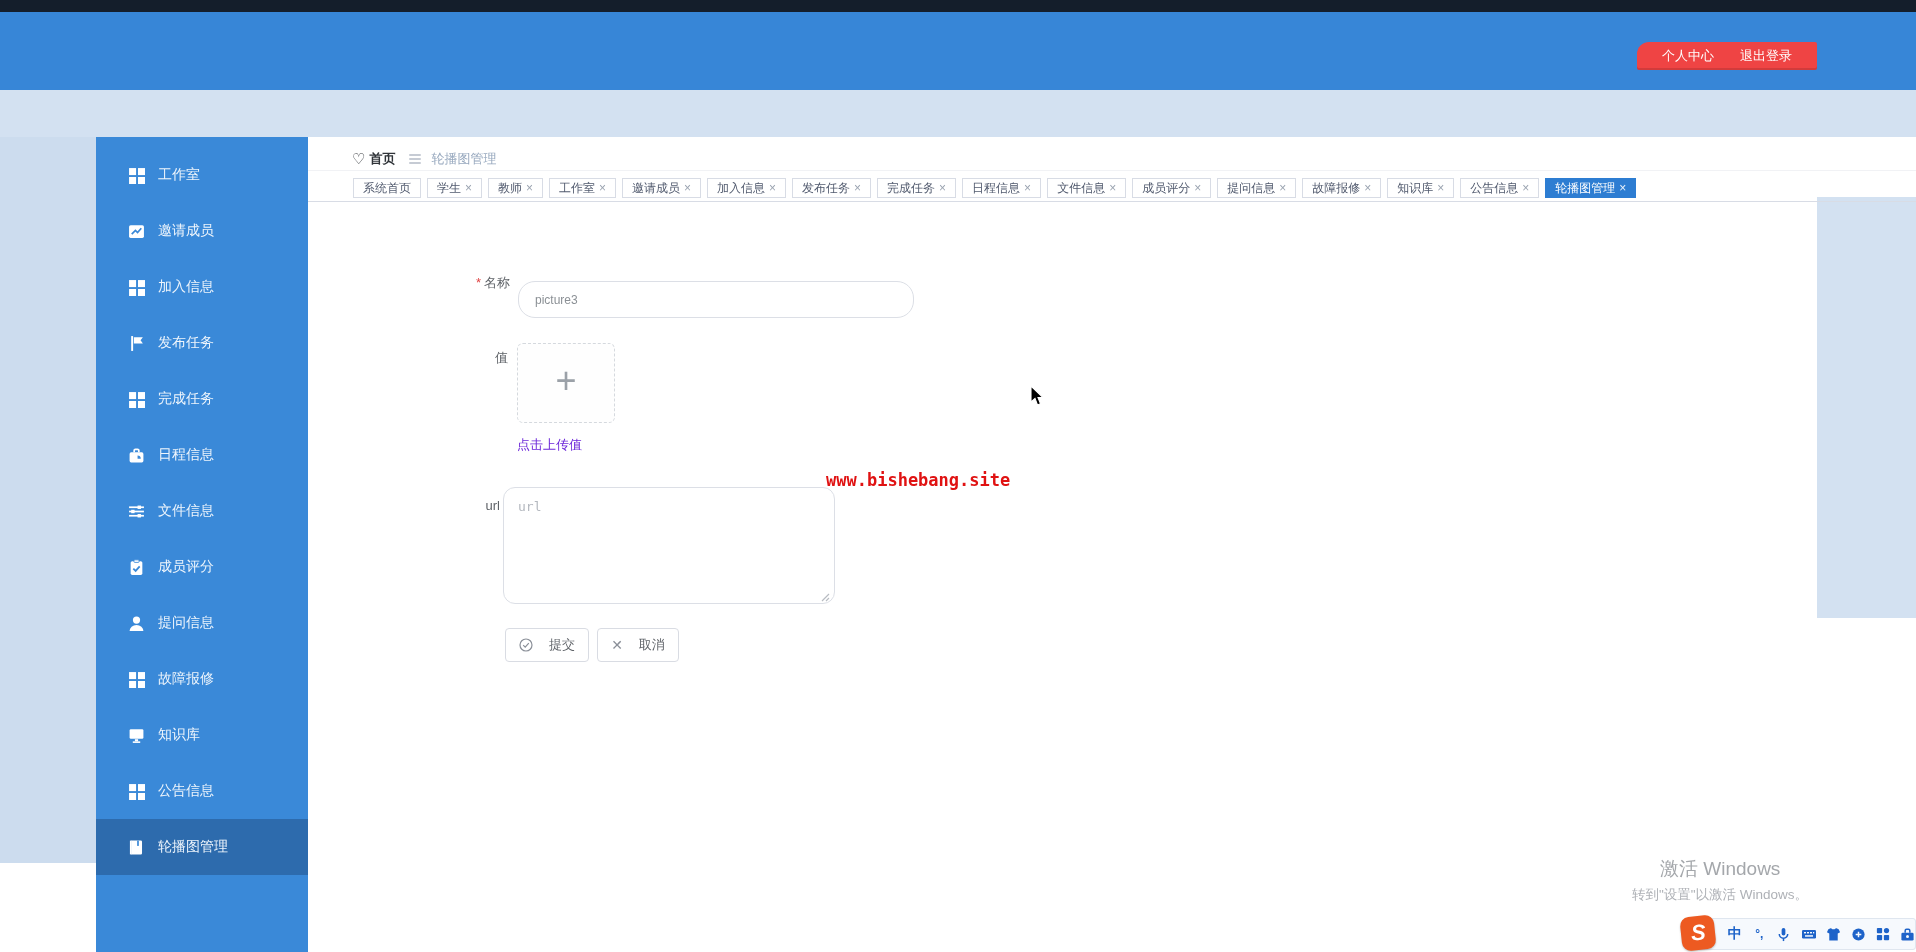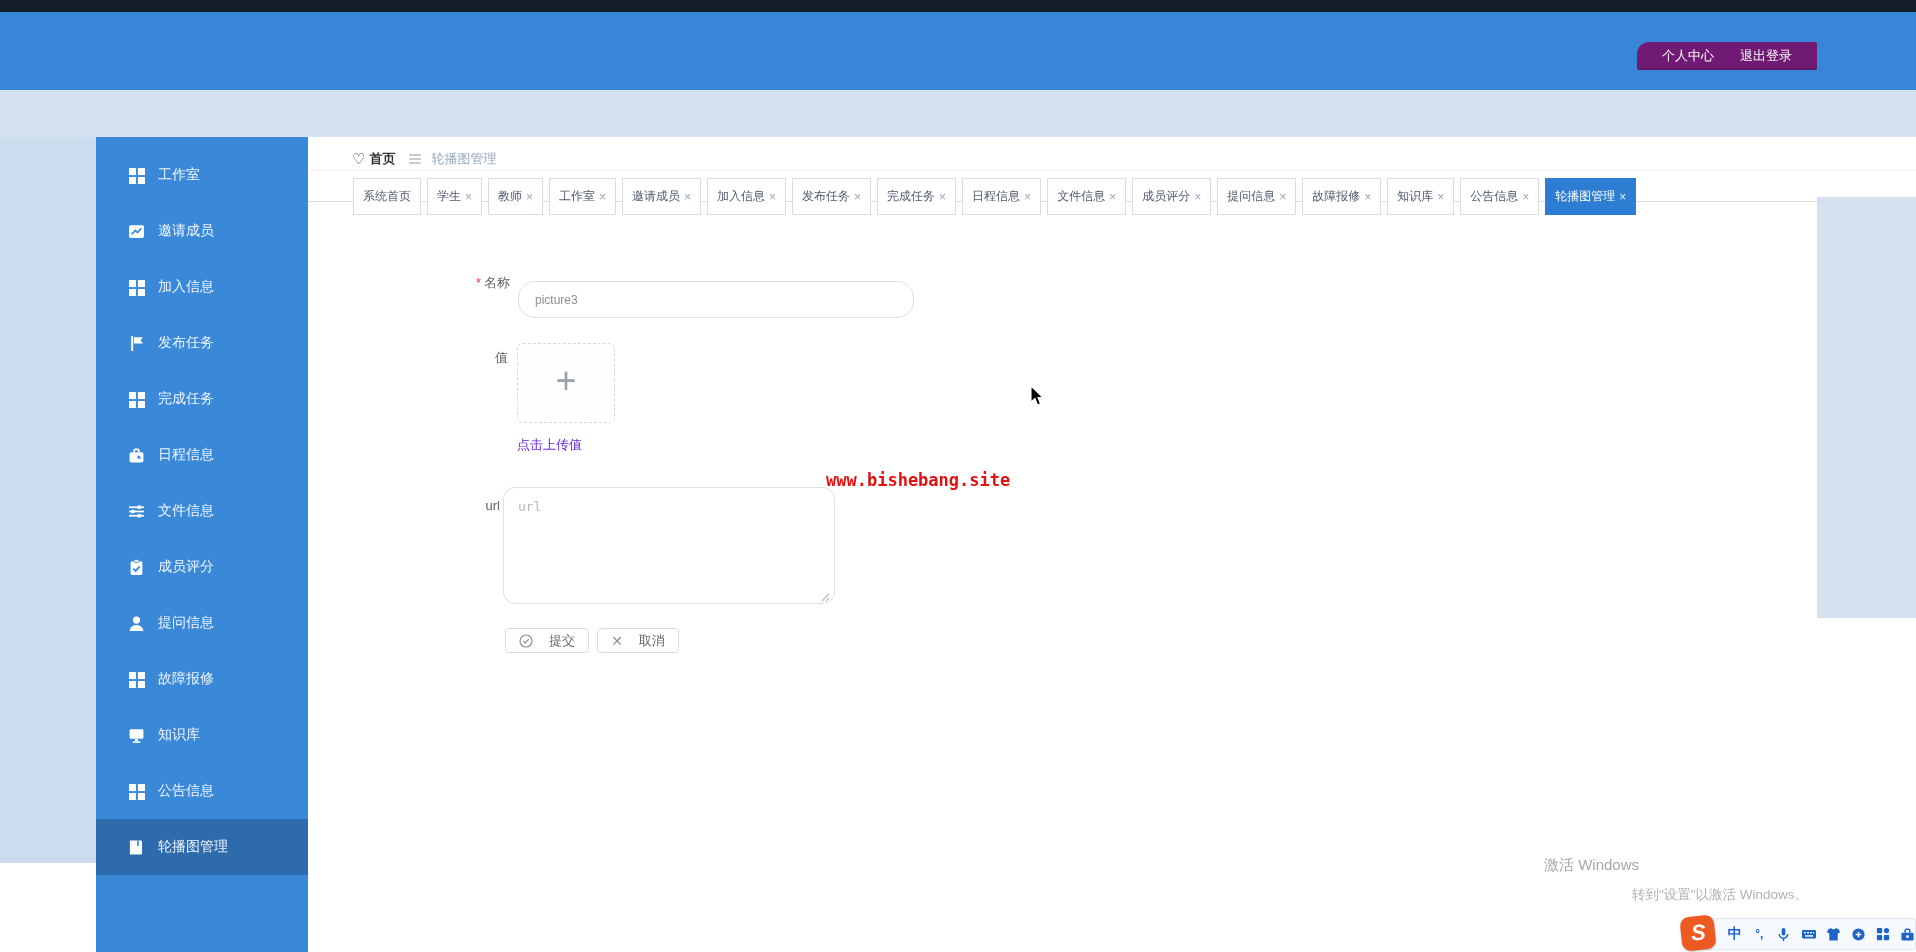--- a/index.html
+++ b/index.html
@@ -8,21 +8,21 @@
          font-family:"Liberation Sans", sans-serif; }
   .abs { position:absolute; }
 
   
   .top-strip { left:0; top:0; width:1916px; height:12px; background:#141e2b; }
   .header { left:0; top:12px; width:1916px; height:78px; background:#3786d7;
             box-shadow:0 1px 0 rgba(0,0,0,.15); }
   .app-title { position:absolute; left:86px; top:30px; color:#ffffff; font-size:22px;
                font-weight:bold; letter-spacing:1px; text-shadow:0 1px 2px rgba(0,0,0,.25); }
   .user-box { position:absolute; left:1637px; top:30px; width:180px; height:28px;
-              background:#701a75; border-radius:12px 2px 2px 2px; display:flex;
+              background:#ef4444; border-radius:12px 2px 2px 2px; display:flex;
               align-items:center; justify-content:center; gap:26px;
               box-shadow:inset 0 -2px 0 rgba(0,0,0,.12); }
   .user-box span { color:#fff; font-size:13px; cursor:pointer; white-space:nowrap; }
 
   
   .bg-band { left:0; top:90px; width:1916px; height:47px; background:#d3e1f1; }
   .bg-left-strip { left:0; top:137px; width:96px; height:726px; background:#ccdcee; }
   .bg-right-col { left:1817px; top:197px; width:99px; height:421px; background:#d3e1f1; }
 
   
@@ -46,21 +46,21 @@
   .bc-heart { font-size:15px; font-weight:normal; }
   .bc-sep { width:12px; height:10px; margin:0 10px 0 14px; display:flex; flex-direction:column;
             justify-content:space-between; }
   .bc-sep i { display:block; height:1.6px; background:#c6cbd4; border-radius:1px; }
   .bc-current { color:#97a8be; }
   .bc-line { left:308px; top:170px; width:1608px; height:1px; background:#f1f2f5; }
 
   
   .tabs-row { left:353px; top:178px; height:24px; display:flex; gap:6px; }
   .tabs-line { left:308px; top:201px; width:1608px; height:1px; background:#d8dce5; }
-  .tab { height:37px; padding:0 9px; border:1px solid #d8dce5; background:#fff;
+  .tab { height:20px; padding:0 9px; border:1px solid #d8dce5; background:#fff;
          display:flex; align-items:center; gap:4px; font-size:12px; color:#515a6e;
          cursor:pointer; white-space:nowrap; position:relative; z-index:2; }
   .tab .tab-close { font-size:12px; color:#9aa3b0; line-height:1; cursor:pointer; }
   .tab.active { background:#2d7dd2; border-color:#2d7dd2; color:#ffffff; }
   .tab.active .tab-close { color:#eaf2fb; }
 
   
   .lbl { position:absolute; font-size:13px; color:#5f6368; text-align:right; }
   .req { color:#e04343; margin-right:3px; }
   .name-input { left:518px; top:281px; width:396px; height:37px; border:1px solid #dcdfe6;
@@ -73,30 +73,30 @@
                  transform:translateY(-2px); }
   .upload-hint { left:517px; top:436px; font-size:13px; color:#6d28d9; }
   .watermark { left:790px; top:470px; font-family:"DejaVu Sans Mono", monospace;
                font-size:17px; font-weight:bold; color:#e01212;margin-left:36px; }
   .url-area { left:503px; top:487px; width:332px; height:117px; border:1px solid #dcdfe6;
               border-radius:12px; background:#fff; padding:11px 14px; resize:none;
               outline:none; font-family:"DejaVu Sans Mono", monospace; font-size:13px;
               color:#606266; }
   .url-area::placeholder { color:#b4b8bf; }
   .resize-grip { left:818px; top:590px; width:12px; height:12px; }
-  .btn { position:absolute; height:25px; background:#ffffff; border:1px solid #d9dce3;
+  .btn { position:absolute; height:34px; background:#ffffff; border:1px solid #d9dce3;
          border-radius:4px; display:flex; align-items:center; justify-content:center;
          gap:16px; font-size:13px; color:#5f6368; cursor:pointer;text-align:right; }
   .btn .b-icon { display:inline-flex; width:14px; height:14px; }
   .btn-submit { left:505px; top:628px; width:84px; }
   .btn-cancel { left:597px; top:628px; width:82px; }
   .x-glyph { font-size:14px; color:#8a8f98; line-height:1; }
 
   
-  .act-1 { left:1544px; top:856px; font-size:15px; color:#a4a7ab; }
+  .act-1 { left:1660px; top:856px; font-size:19px; color:#a4a7ab; }
   .act-2 { left:1632px; top:886px; font-size:13.5px; color:#aeb1b6; }
 
   
   .ime-bar { left:1688px; top:918px; width:228px; height:32px; background:#f6f9fd;
              border:1px solid #dfe6ef; border-radius:3px; display:flex; align-items:center;
              padding-left:38px; gap:9px; }
   .ime-logo { position:absolute; left:-8px; top:-3px; width:34px; height:34px;
               background:#ed5a21; border-radius:9px; transform:rotate(-6deg);
               display:flex; align-items:center; justify-content:center;
               box-shadow:0 1px 2px rgba(0,0,0,.25); }

